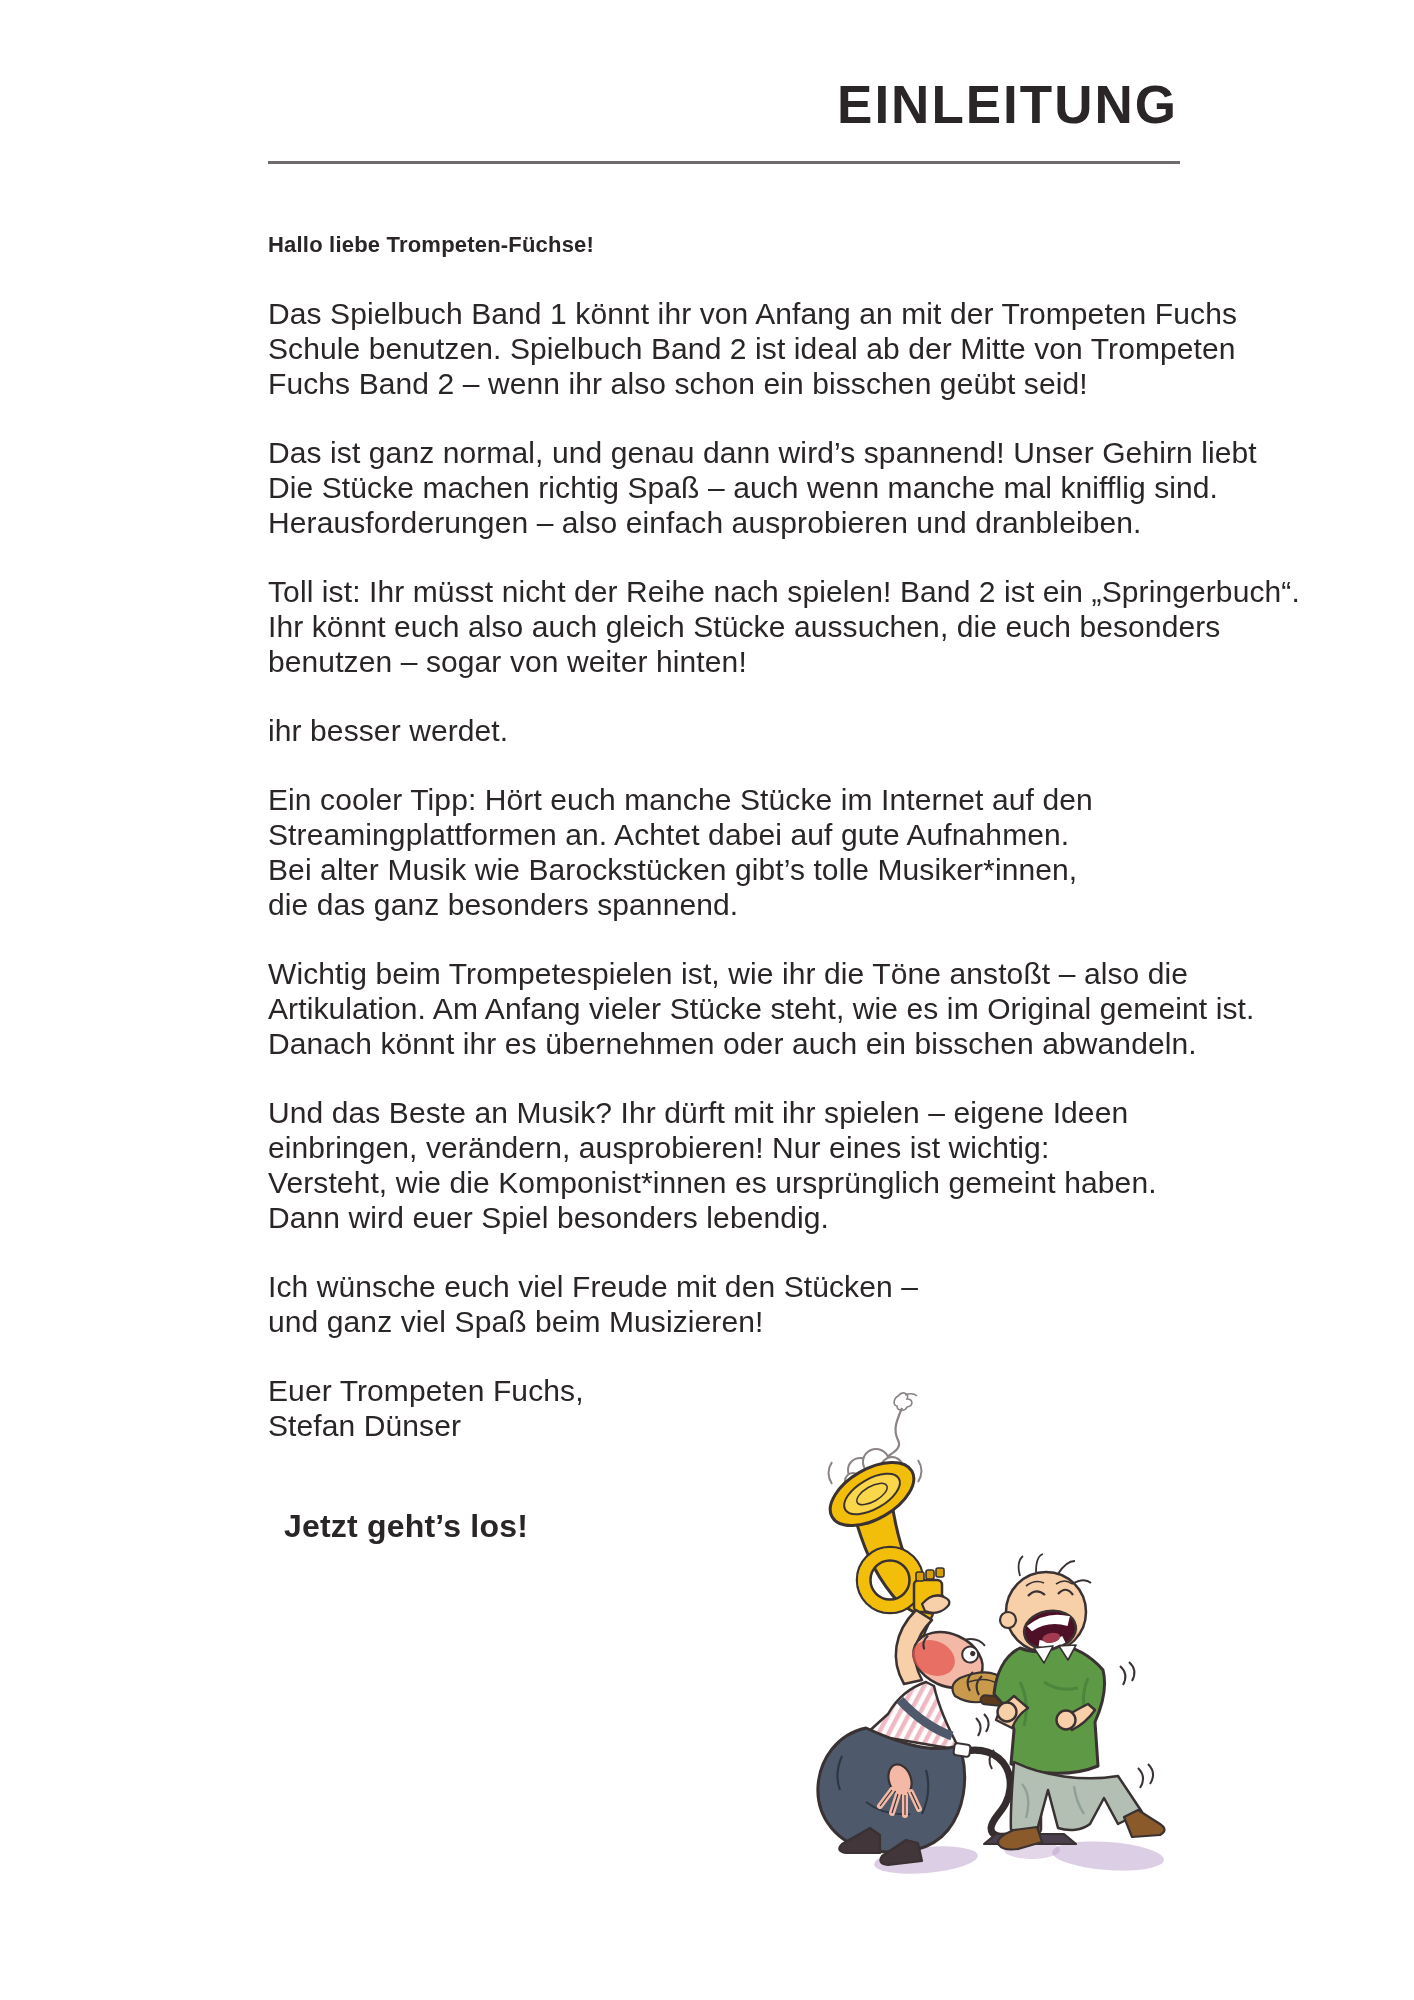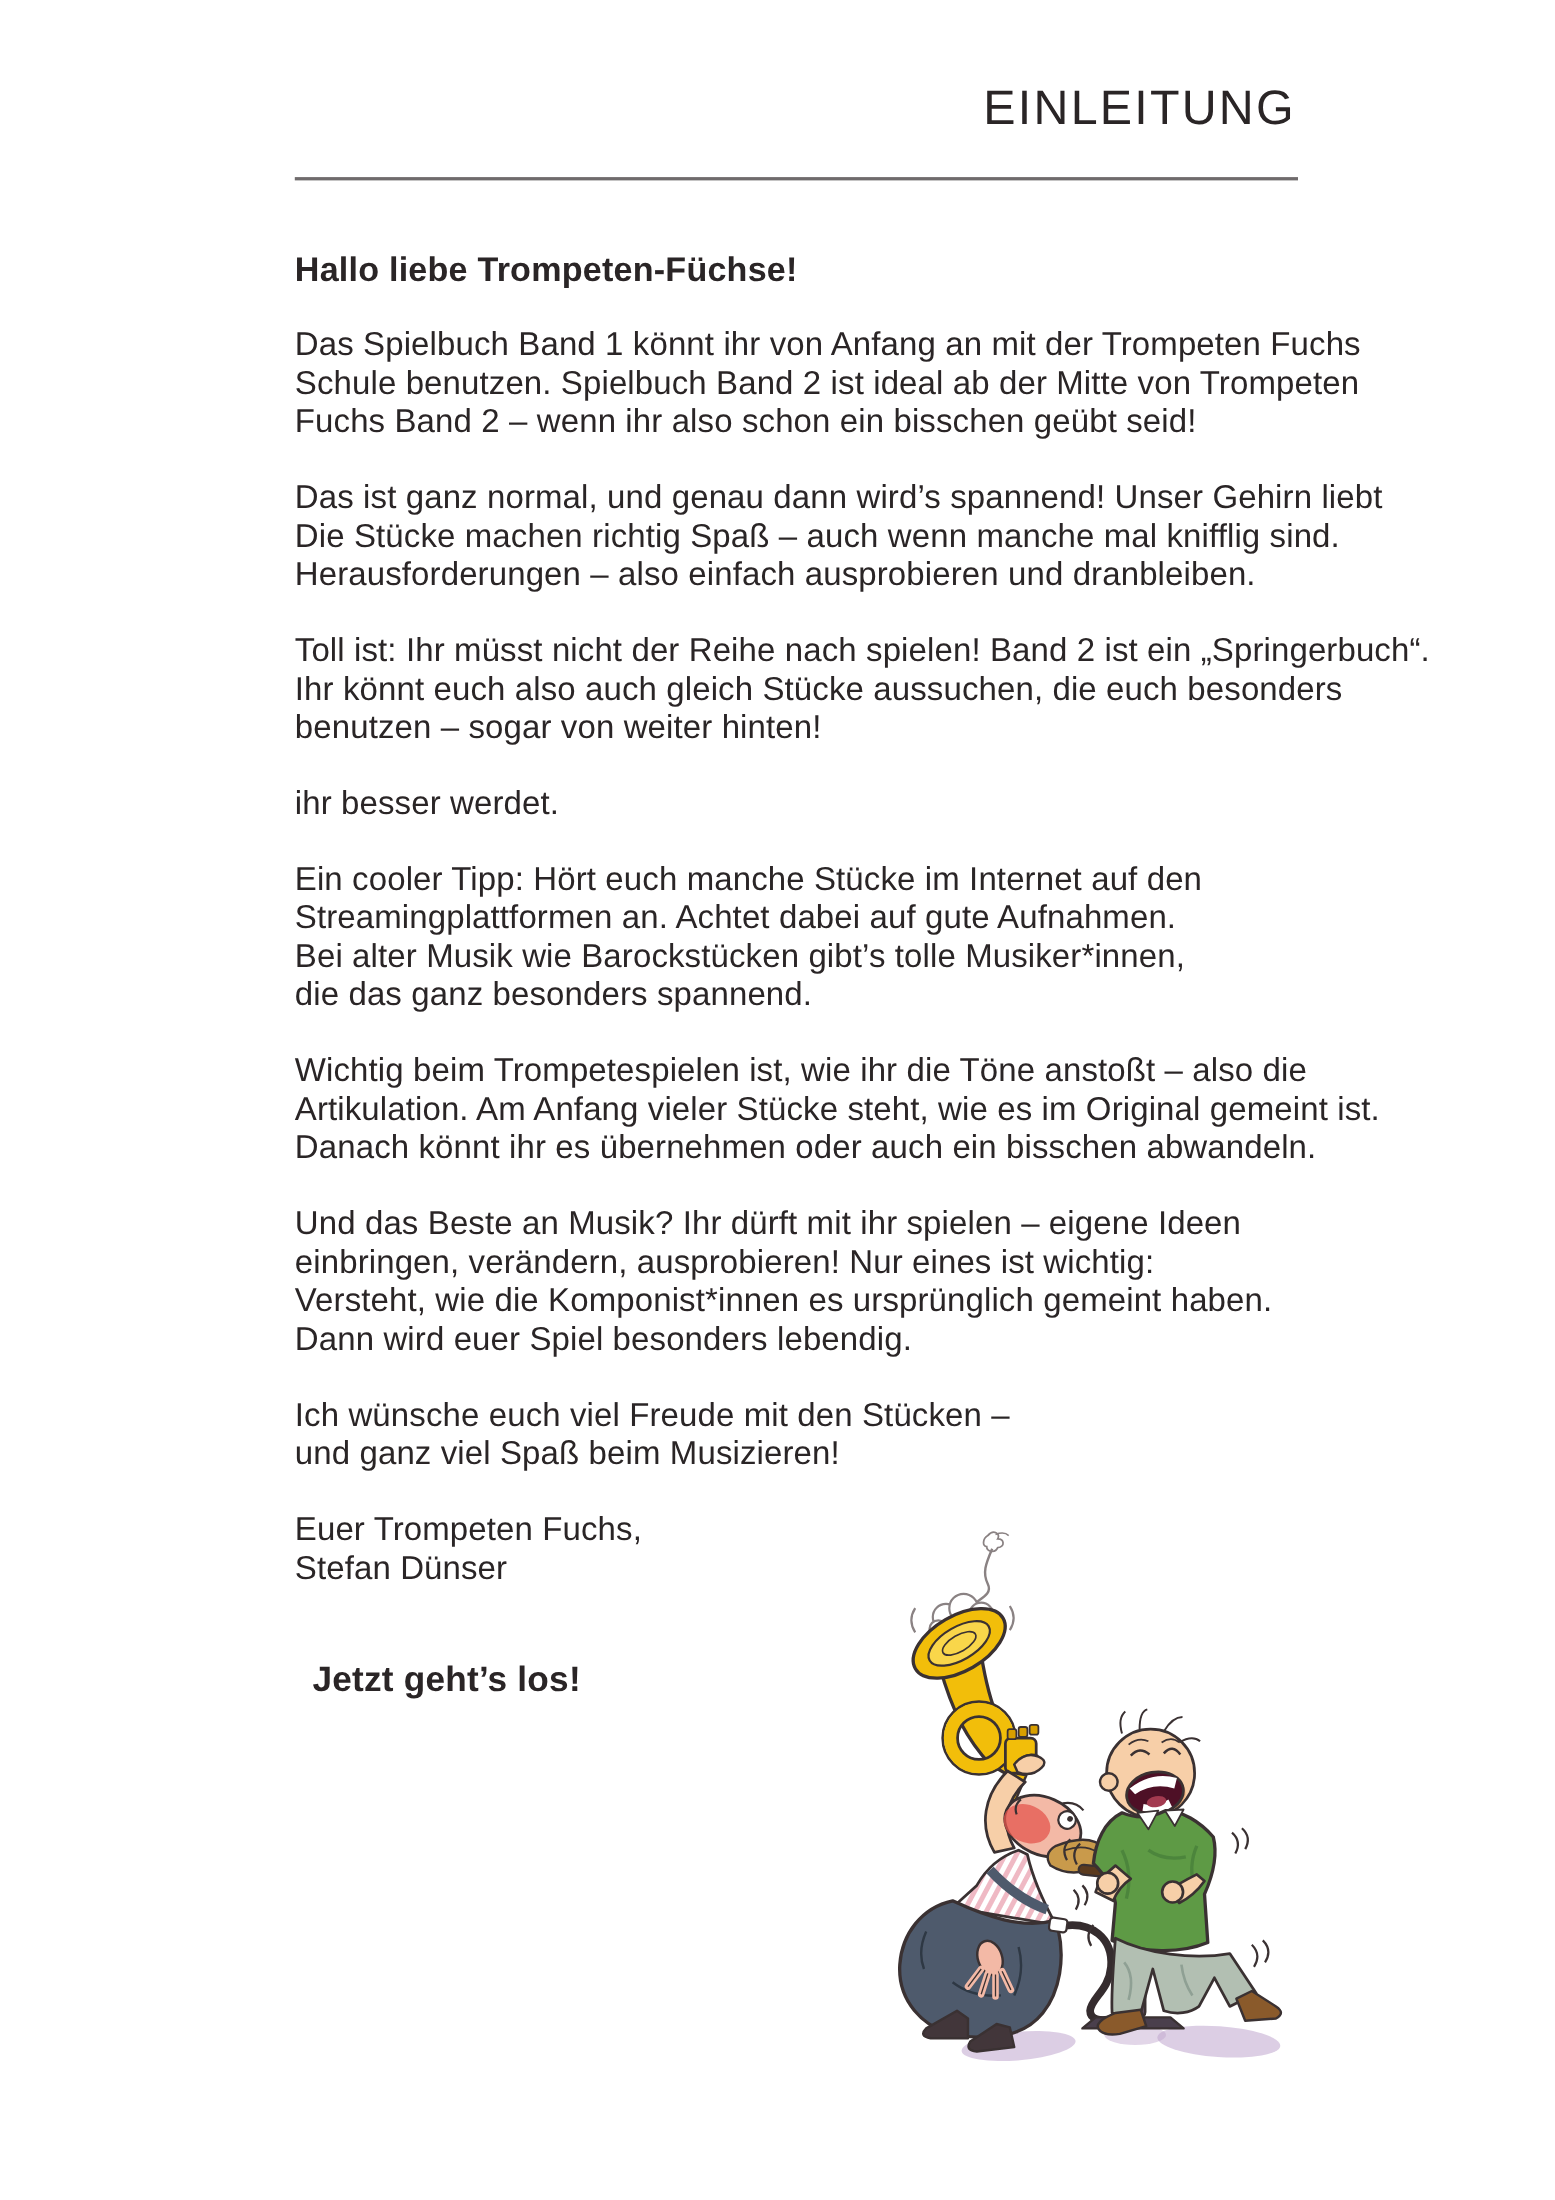--- a/index.html
+++ b/index.html
@@ -7,39 +7,39 @@
     position:relative;
     width:1414px;height:2000px;
     background:#ffffff;
     overflow:hidden;
     font-family:"Liberation Sans", sans-serif;
     color:var(--c-text,#2a2526);
   }
   .page-title{
     position:absolute;
     top:74px;right:236px;
-    font-size:44px;
-    font-weight:400;
+    font-size:53px;
+    font-weight:700;
     letter-spacing:2px;
     color:var(--c-text,#2a2526);
     white-space:nowrap;
   }
   .title-rule{
     position:absolute;
     left:268px;top:161px;
     width:912px;height:3px;
     background:var(--c-rule,#6f6b6c);
   }
   .content{
     position:absolute;
     left:268px;top:226px;
     width:940px;
   }
   .main-heading{
-    font-size:31px;
+    font-size:22px;
     line-height:38px;
     font-weight:700;
     margin:0 0 32px 0;
     letter-spacing:.2px;
   }
   .para{margin:0 0 34px 0;}
   .para .line{
     font-size:30px;
     line-height:35px;
     white-space:nowrap;

